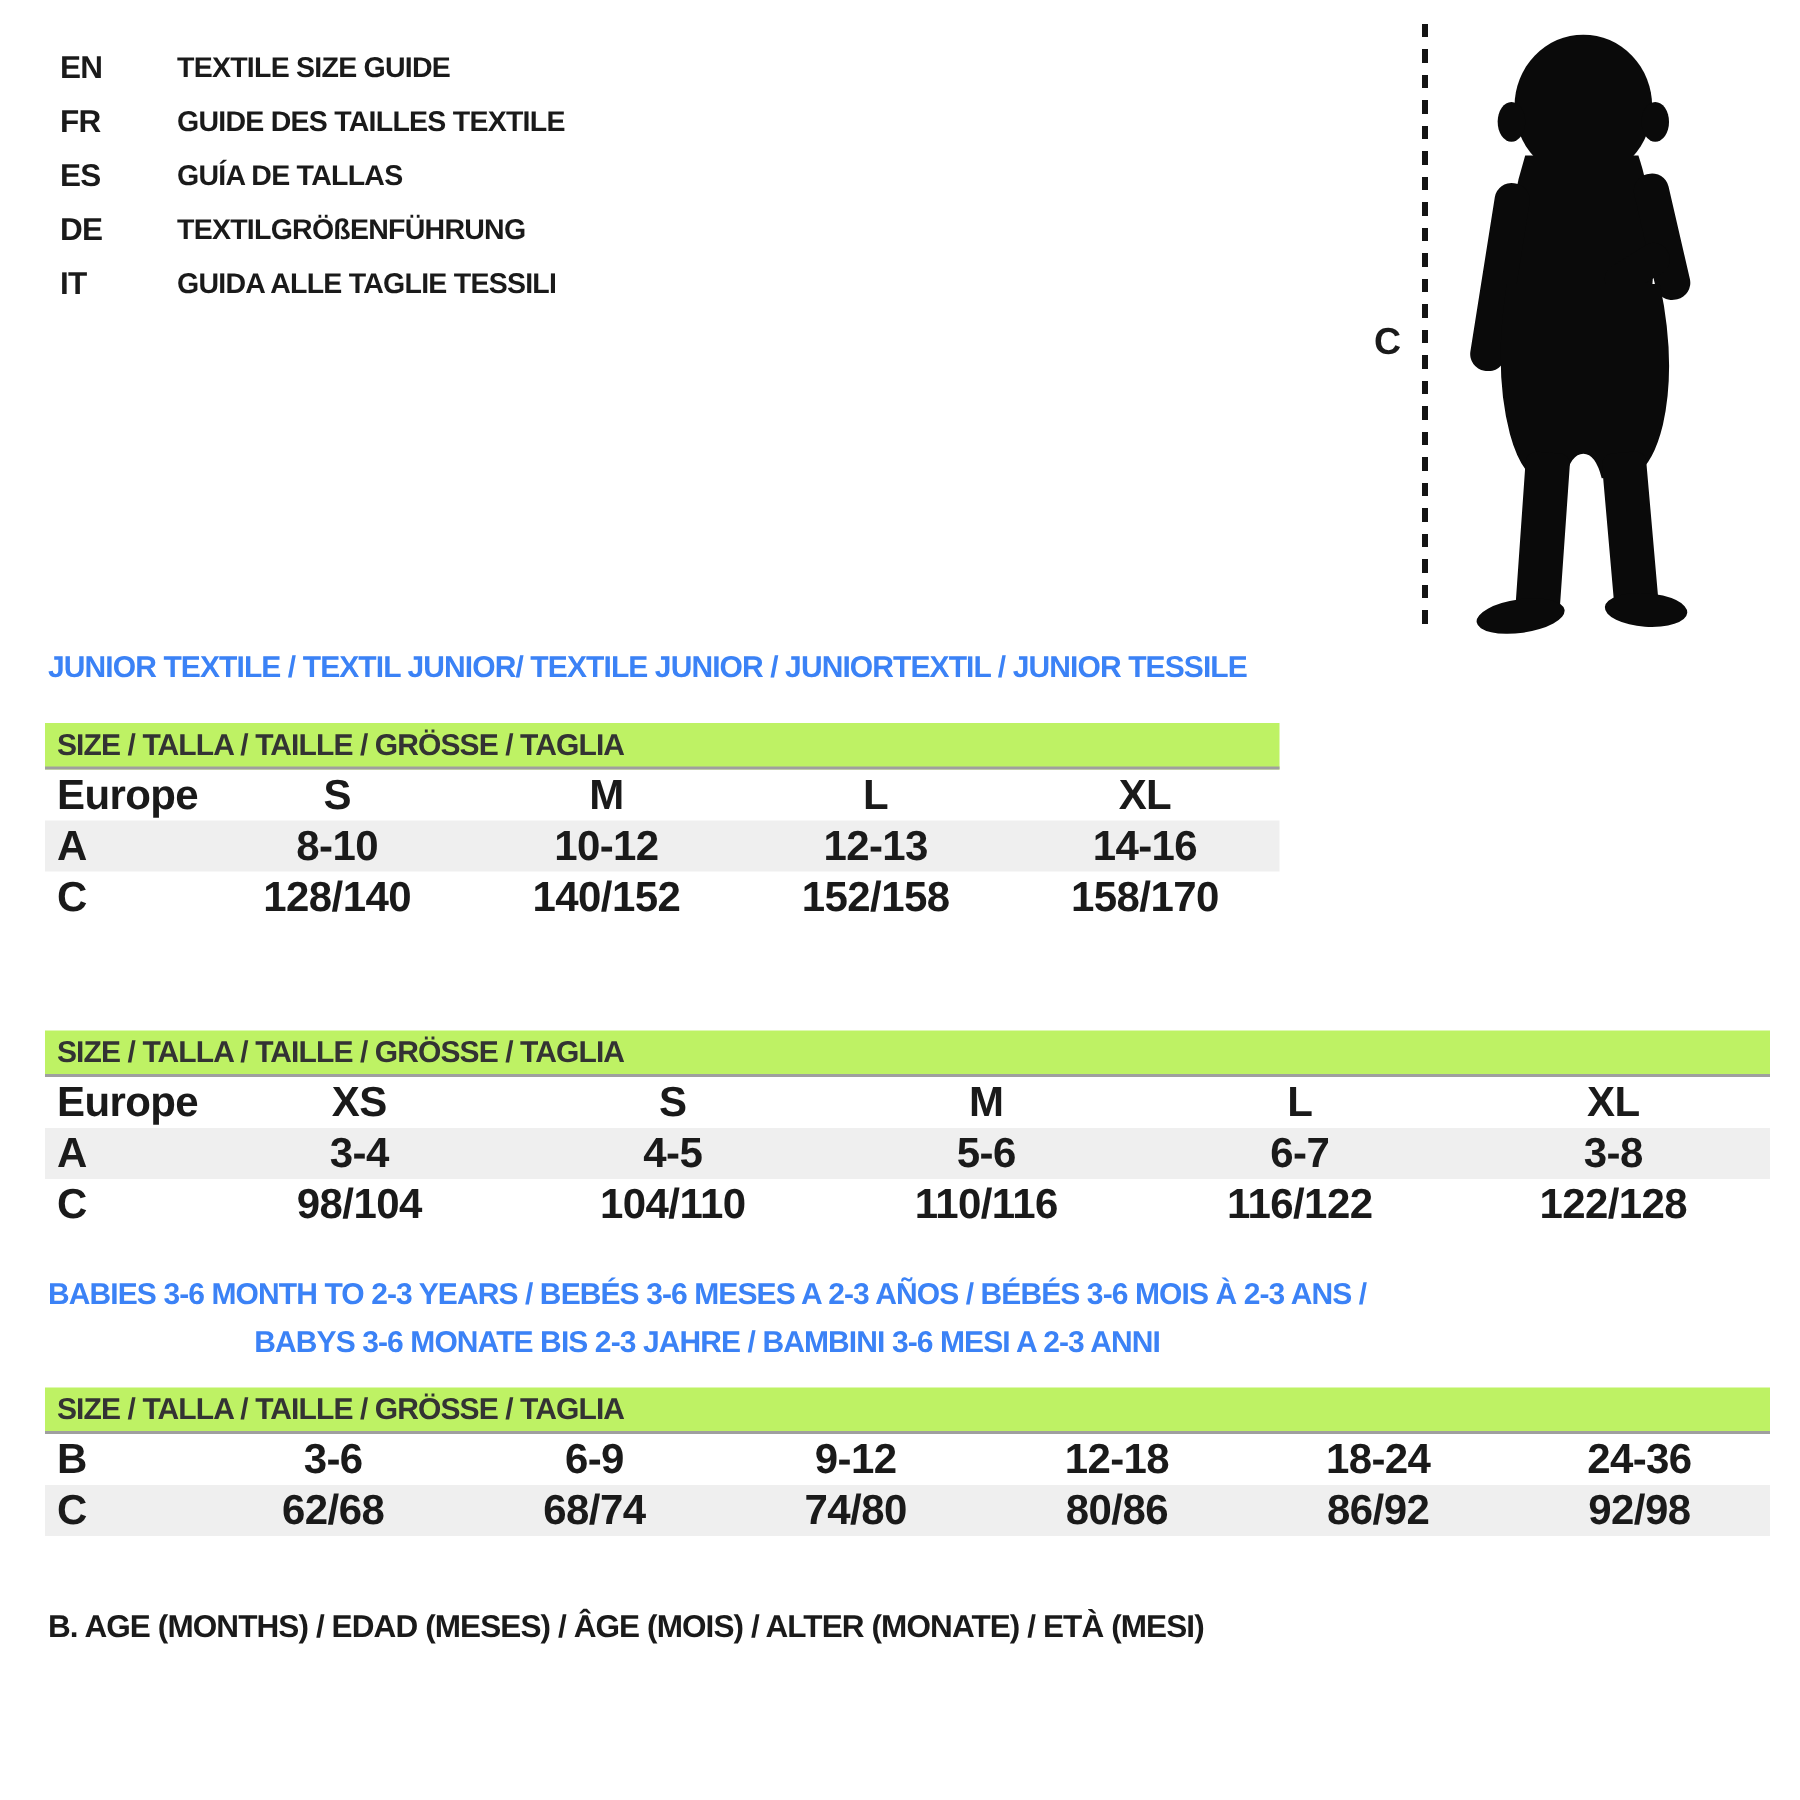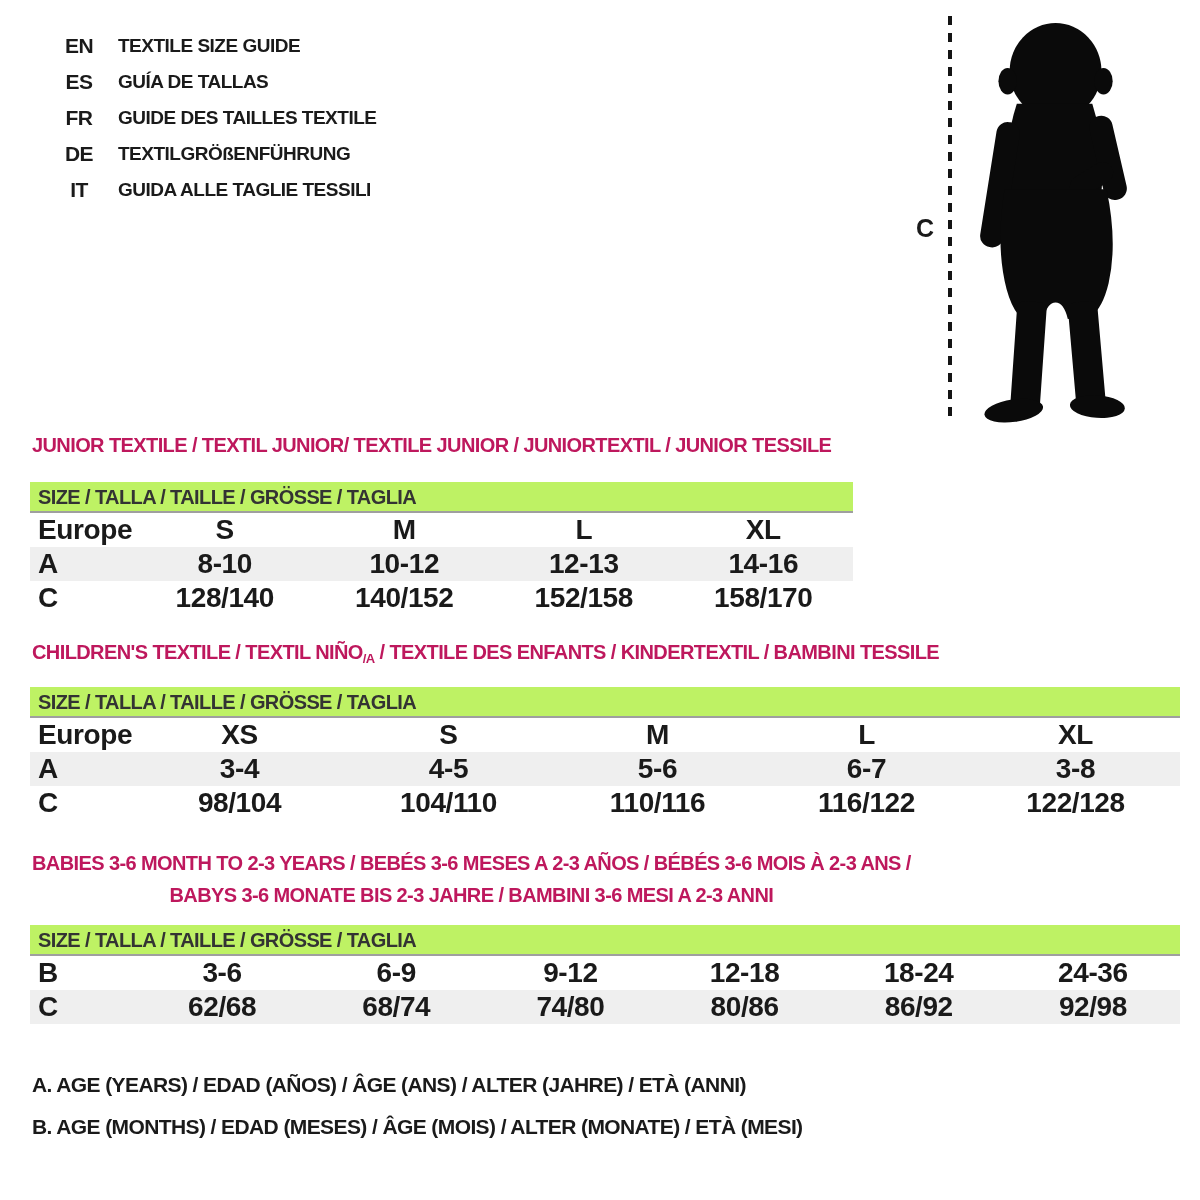--- a/index.html
+++ b/index.html
@@ -10,37 +10,37 @@
     height: 1200px;
     background: #ffffff;
     overflow: hidden;
     font-family: "Liberation Sans", sans-serif;
     font-weight: 700;
     color: #1a1a1a;
   }
 
   
   .lang-list { position: absolute; left: 40px; top: 28px; }
-  .lang-row { display: flex; height: 36px; align-items: center; text-align: center; }
+  .lang-row { display: flex; height: 36px; align-items: center; }
   .lang-code { width: 78px; font-size: 21px; letter-spacing: -0.5px; }
   .lang-title { font-size: 19px; letter-spacing: -0.5px; white-space: nowrap; }
 
   
   .figure { position: absolute; left: 905px; top: 10px; width: 240px; height: 420px; }
   .measure-label { position: absolute; left: 11px; top: 204px; font-size: 25px; letter-spacing: -0.5px; }
   .measure-line {
     position: absolute; left: 43px; top: 6px; width: 4px; height: 406px;
     background: repeating-linear-gradient(to bottom, #141414 0px, #141414 9px, transparent 9px, transparent 17px);
   }
   .toddler-svg { position: absolute; left: 60px; top: 8px; }
 
   
   .sec-heading {
     position: absolute; left: 32px;
-    font-size: 20px; letter-spacing: -0.6px; white-space: nowrap; color: #be185d;
+    font-size: 20px; letter-spacing: -0.6px; white-space: nowrap; color: #3b82f6;
   }
   .sub-script { font-size: 13px; vertical-align: -4px; }
   .heading-line { line-height: 32px; white-space: nowrap; text-align: center; }
 
   
   .size-table { position: absolute; left: 30px; }
   .w-junior { width: 823px; }
   .w-wide { width: 1150px; }
   .table-header {
     height: 31px; line-height: 31px;
@@ -66,26 +66,26 @@
 <body>
 
 <div class="page">
 
   <div class="lang-list">
     <div class="lang-row">
       <span class="lang-code">EN</span>
       <span class="lang-title">TEXTILE SIZE GUIDE</span>
     </div>
     <div class="lang-row">
+      <span class="lang-code">FR</span>
+      <span class="lang-title">GUIDE DES TAILLES TEXTILE</span>
+    </div>
+    <div class="lang-row">
       <span class="lang-code">ES</span>
       <span class="lang-title">GUÍA DE TALLAS</span>
-    </div>
-    <div class="lang-row">
-      <span class="lang-code">FR</span>
-      <span class="lang-title">GUIDE DES TAILLES TEXTILE</span>
     </div>
     <div class="lang-row">
       <span class="lang-code">DE</span>
       <span class="lang-title">TEXTILGRÖßENFÜHRUNG</span>
     </div>
     <div class="lang-row">
       <span class="lang-code">IT</span>
       <span class="lang-title">GUIDA ALLE TAGLIE TESSILI</span>
     </div>
   </div>
@@ -130,23 +130,20 @@
     </div>
     <div class="trow cols-4">
       <span class="tlabel">C</span>
       <span class="tcell">128/140</span>
       <span class="tcell">140/152</span>
       <span class="tcell">152/158</span>
       <span class="tcell">158/170</span>
     </div>
   </div>
 
-  <h2 class="sec-heading" style="top:641px;">
-    <span>CHILDREN'S TEXTILE / TEXTIL NIÑO</span><span class="sub-script">/A</span><span> / TEXTILE DES ENFANTS / KINDERTEXTIL / BAMBINI TESSILE</span>
-  </h2>
   <div class="size-table w-wide" style="top:687px;">
     <div class="table-header">SIZE / TALLA / TAILLE / GRÖSSE / TAGLIA</div>
     <div class="trow cols-5">
       <span class="tlabel">Europe</span>
       <span class="tcell">XS</span>
       <span class="tcell">S</span>
       <span class="tcell">M</span>
       <span class="tcell">L</span>
       <span class="tcell">XL</span>
     </div>
@@ -188,17 +185,16 @@
       <span class="tcell">62/68</span>
       <span class="tcell">68/74</span>
       <span class="tcell">74/80</span>
       <span class="tcell">80/86</span>
       <span class="tcell">86/92</span>
       <span class="tcell">92/98</span>
     </div>
   </div>
 
   <div class="legend">
-    <div class="legend-line">A. AGE (YEARS) / EDAD (AÑOS) / ÂGE (ANS) / ALTER (JAHRE) / ETÀ (ANNI)</div>
     <div class="legend-line">B. AGE (MONTHS) / EDAD (MESES) / ÂGE (MOIS) / ALTER (MONATE) / ETÀ (MESI)</div>
   </div>
 
 </div>
 
 </body></html>

